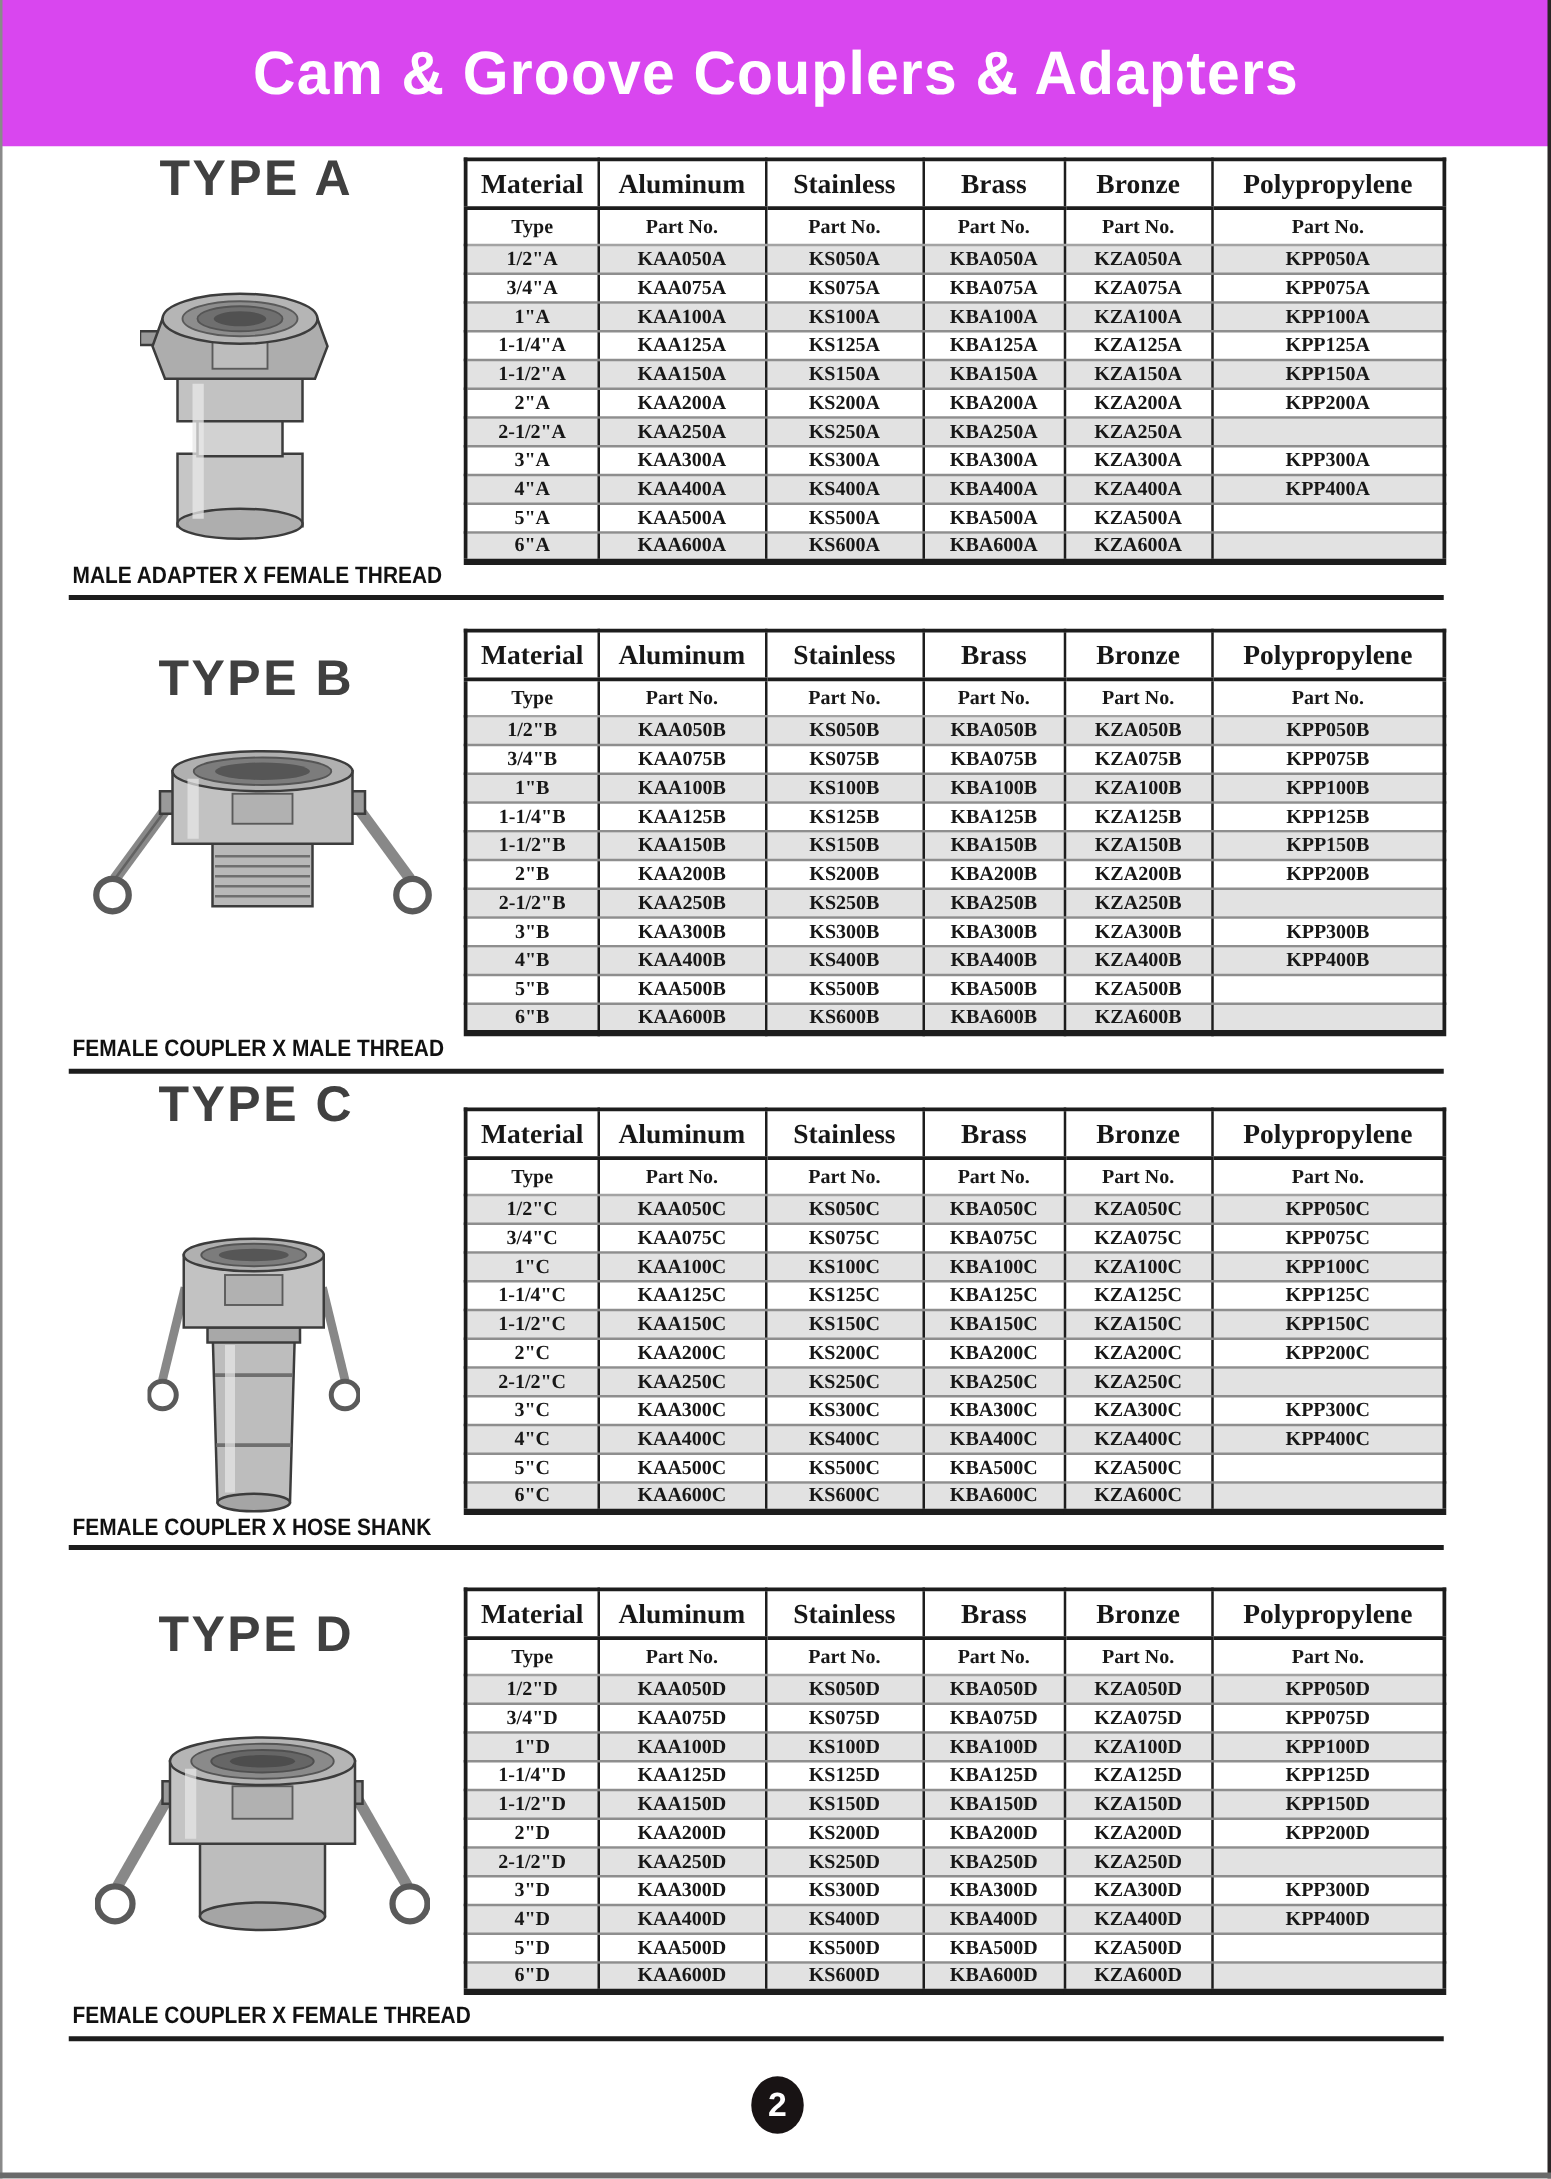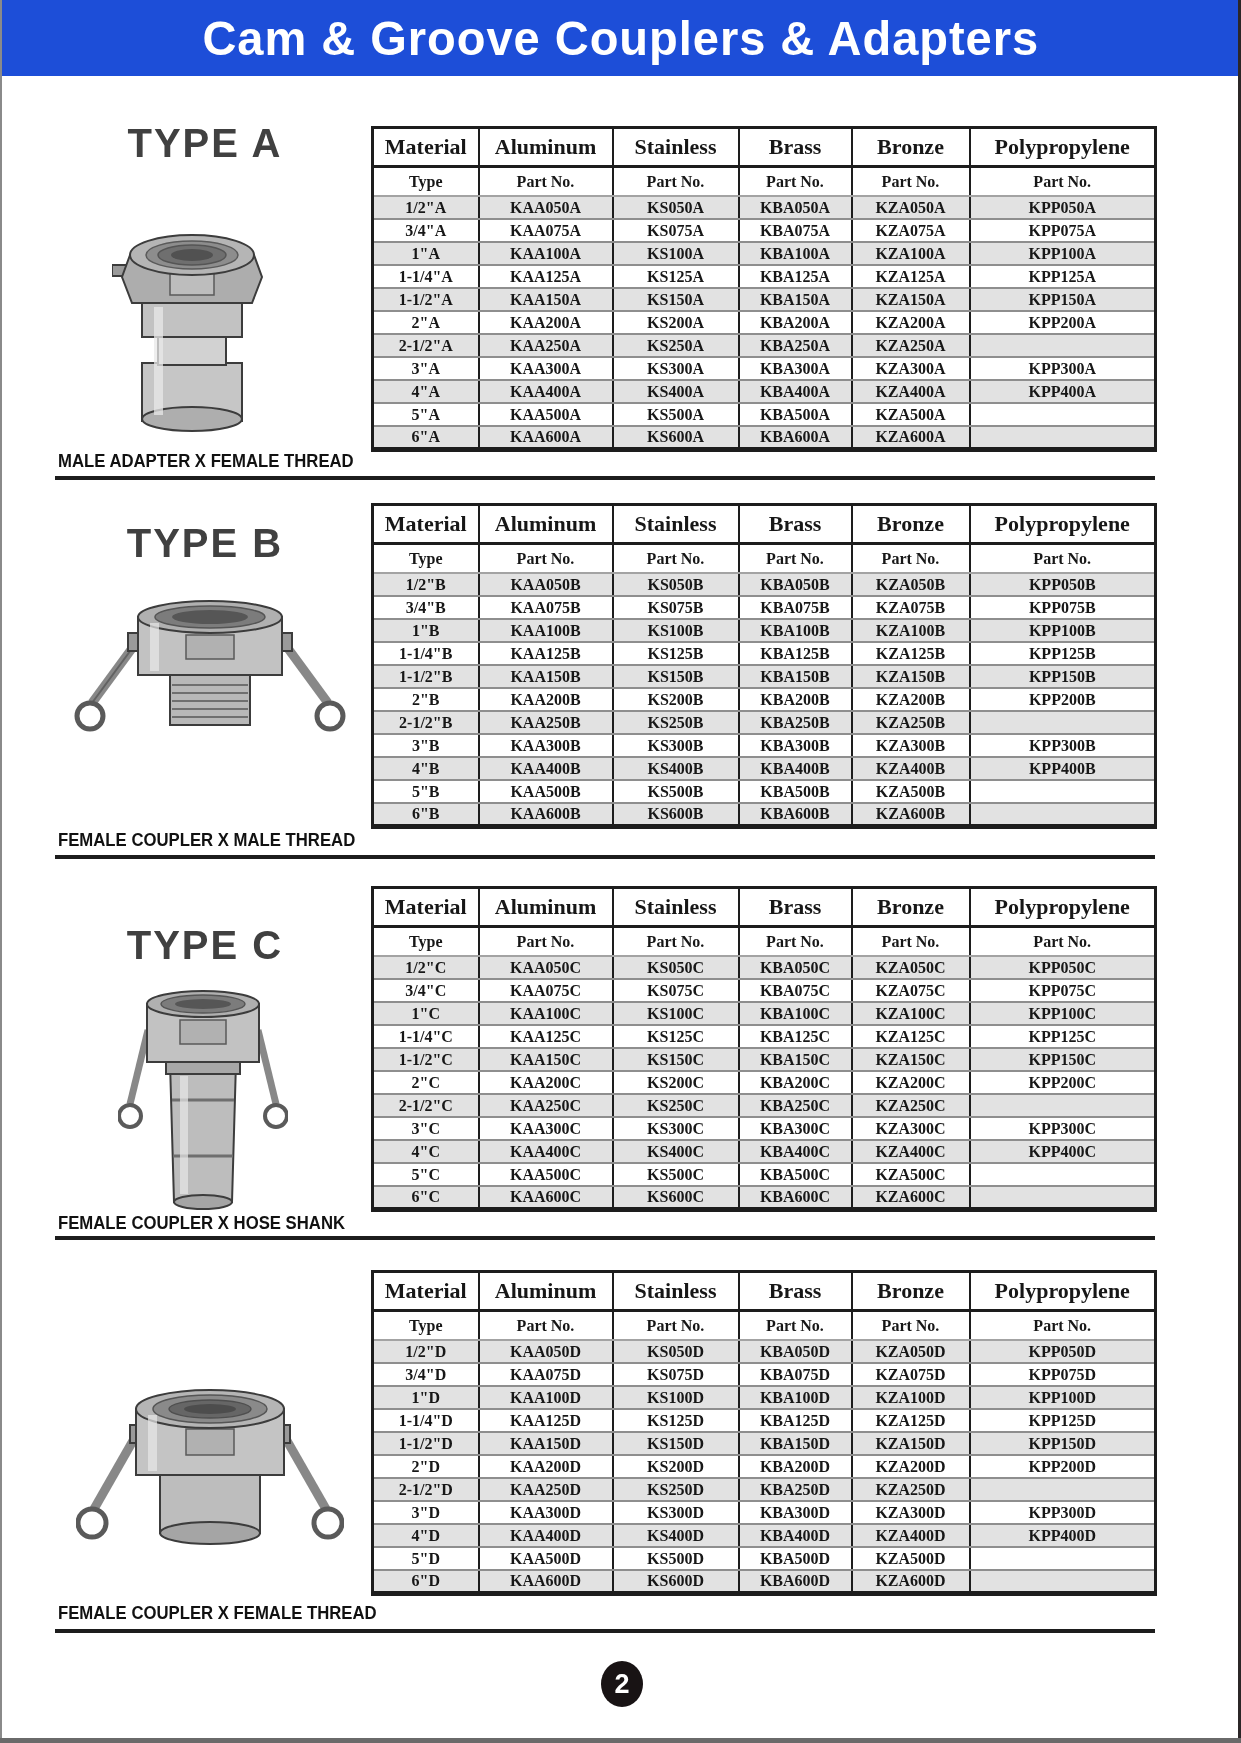--- a/index.html
+++ b/index.html
@@ -6,21 +6,21 @@
   #page{
     position:relative;width:1241px;height:1743px;background:#ffffff;
     font-family:"Liberation Sans",sans-serif;overflow:hidden;
   }
   
   .edge-left{position:absolute;left:0;top:0;width:2px;height:1743px;background:#8a8a8a;}
   .edge-right{position:absolute;left:1238px;top:0;width:3px;height:1743px;background:#2b2627;}
   .edge-bottom{position:absolute;left:0;top:1738px;width:1241px;height:5px;background:#6a6a6a;}
   
   .title-bar{
-    position:absolute;top:0;left:0;width:1241px;height:76px;background:#1d4ed8;
+    position:absolute;top:0;left:0;width:1241px;height:117px;background:#d946ef;
     display:flex;align-items:center;justify-content:center;
   }
   .title-bar h1{
     margin:0;color:#ffffff;font-size:49px;font-weight:800;letter-spacing:1px;
     font-family:"Liberation Sans",sans-serif;transform:scaleX(.96);white-space:nowrap;
   }
   
   .section-heading{
     position:absolute;left:65px;width:280px;text-align:center;
     font-size:40px;font-weight:800;letter-spacing:2px;color:#404040;white-space:nowrap;
@@ -338,21 +338,21 @@
           <td>6"B</td>
           <td>KAA600B</td>
           <td>KS600B</td>
           <td>KBA600B</td>
           <td>KZA600B</td>
           <td></td>
         </tr>
       </tbody>
   </table>
 
-  <div class="section-heading" style="top:923px;">TYPE C</div>
+  <div class="section-heading" style="top:862px;">TYPE C</div>
   <svg class="photo" style="left:118px;top:983px;" width="170" height="234" viewBox="0 0 170 232">
     <path d="M30 46 L12 120" stroke="#888888" stroke-width="7"></path>
     <circle cx="12" cy="132" r="11" fill="none" stroke="#5a5a5a" stroke-width="4"></circle>
     <path d="M140 46 L158 120" stroke="#888888" stroke-width="7"></path>
     <circle cx="158" cy="132" r="11" fill="none" stroke="#5a5a5a" stroke-width="4"></circle>
     <path d="M52 78 L118 78 L114 218 L56 218 Z" fill="#bdbdbd" stroke="#3c3c3c" stroke-width="2"></path>
     <ellipse cx="85" cy="218" rx="29" ry="7" fill="#a5a5a5" stroke="#3c3c3c" stroke-width="2"></ellipse>
     <line x1="54" y1="116" x2="116" y2="116" stroke="#6f6f6f" stroke-width="3"></line>
     <line x1="55" y1="172" x2="115" y2="172" stroke="#6f6f6f" stroke-width="3"></line>
     <rect x="48" y="78" width="74" height="12" fill="#a8a8a8" stroke="#3c3c3c" stroke-width="2"></rect>
@@ -477,20 +477,21 @@
           <td>6"C</td>
           <td>KAA600C</td>
           <td>KS600C</td>
           <td>KBA600C</td>
           <td>KZA600C</td>
           <td></td>
         </tr>
       </tbody>
   </table>
 
+  <div class="section-heading" style="top:1286px;">TYPE D</div>
   <svg class="photo" style="left:76px;top:1380px;" width="268" height="178" viewBox="0 0 268 176">
     <path d="M58 58 L18 128" stroke="#888888" stroke-width="9"></path>
     <circle cx="16" cy="142" r="14" fill="none" stroke="#5a5a5a" stroke-width="5"></circle>
     <path d="M210 58 L250 128" stroke="#888888" stroke-width="9"></path>
     <circle cx="252" cy="142" r="14" fill="none" stroke="#5a5a5a" stroke-width="5"></circle>
     <rect x="84" y="94" width="100" height="58" fill="#bdbdbd" stroke="#3c3c3c" stroke-width="2"></rect>
     <ellipse cx="134" cy="152" rx="50" ry="11" fill="#a5a5a5" stroke="#3c3c3c" stroke-width="2"></ellipse>
     <rect x="54" y="44" width="12" height="18" fill="#9a9a9a" stroke="#3c3c3c" stroke-width="2"></rect>
     <rect x="202" y="44" width="12" height="18" fill="#9a9a9a" stroke="#3c3c3c" stroke-width="2"></rect>
     <rect x="60" y="28" width="148" height="66" fill="#c4c4c4" stroke="#3c3c3c" stroke-width="2"></rect>

